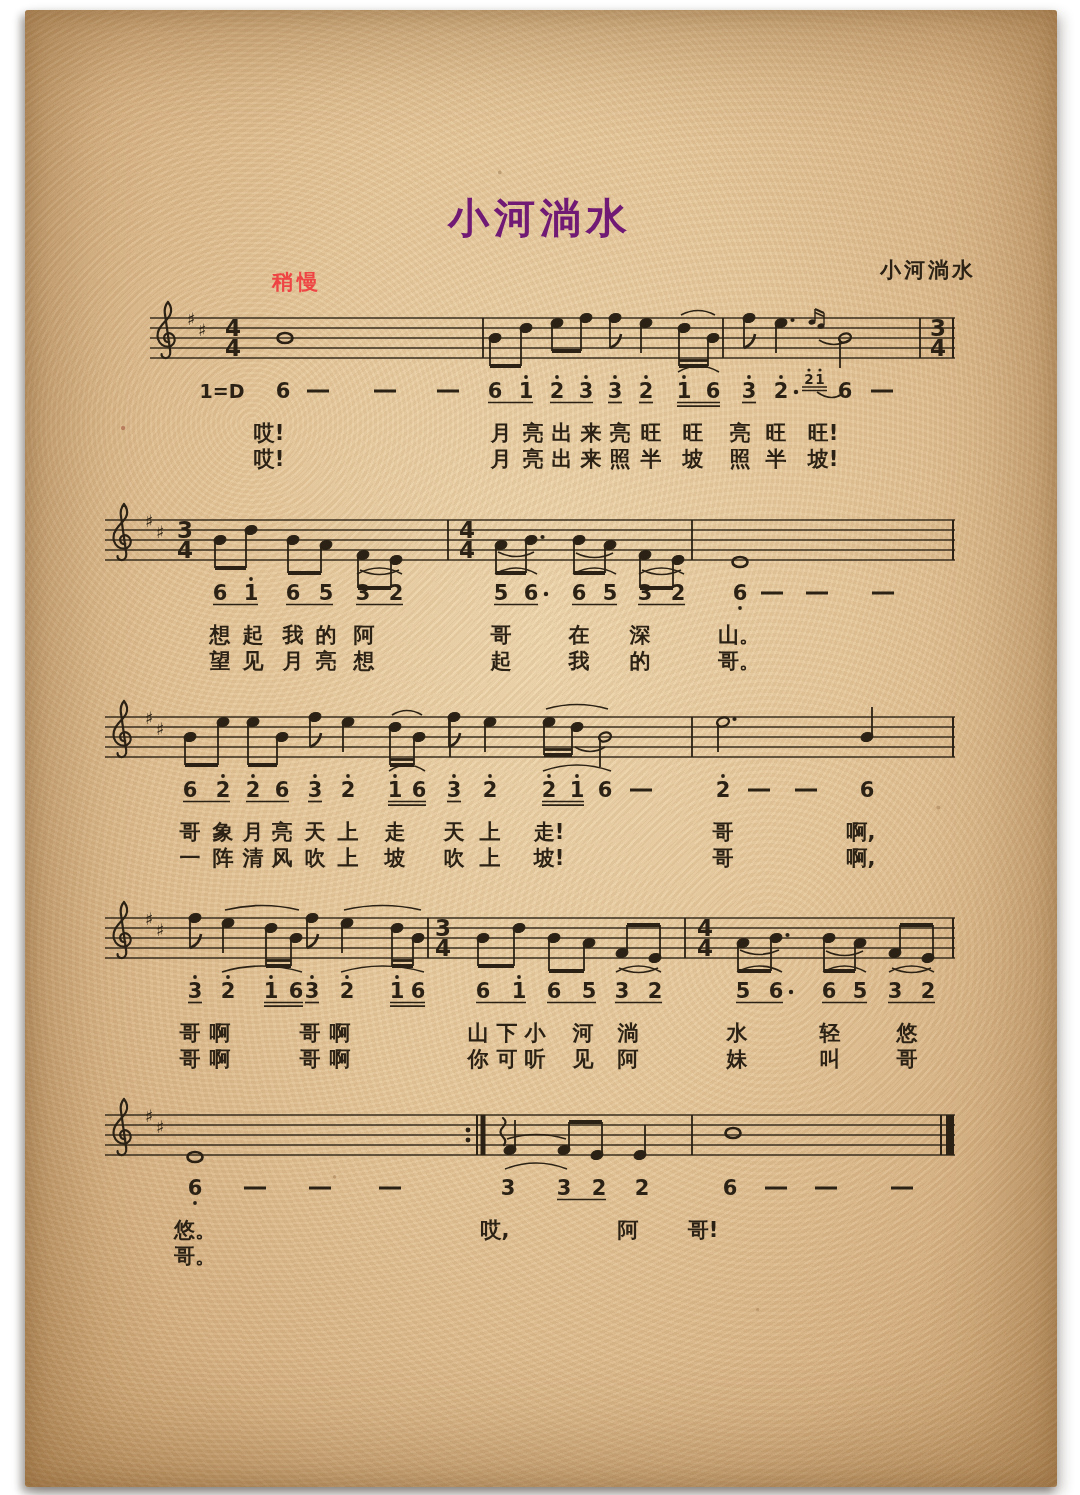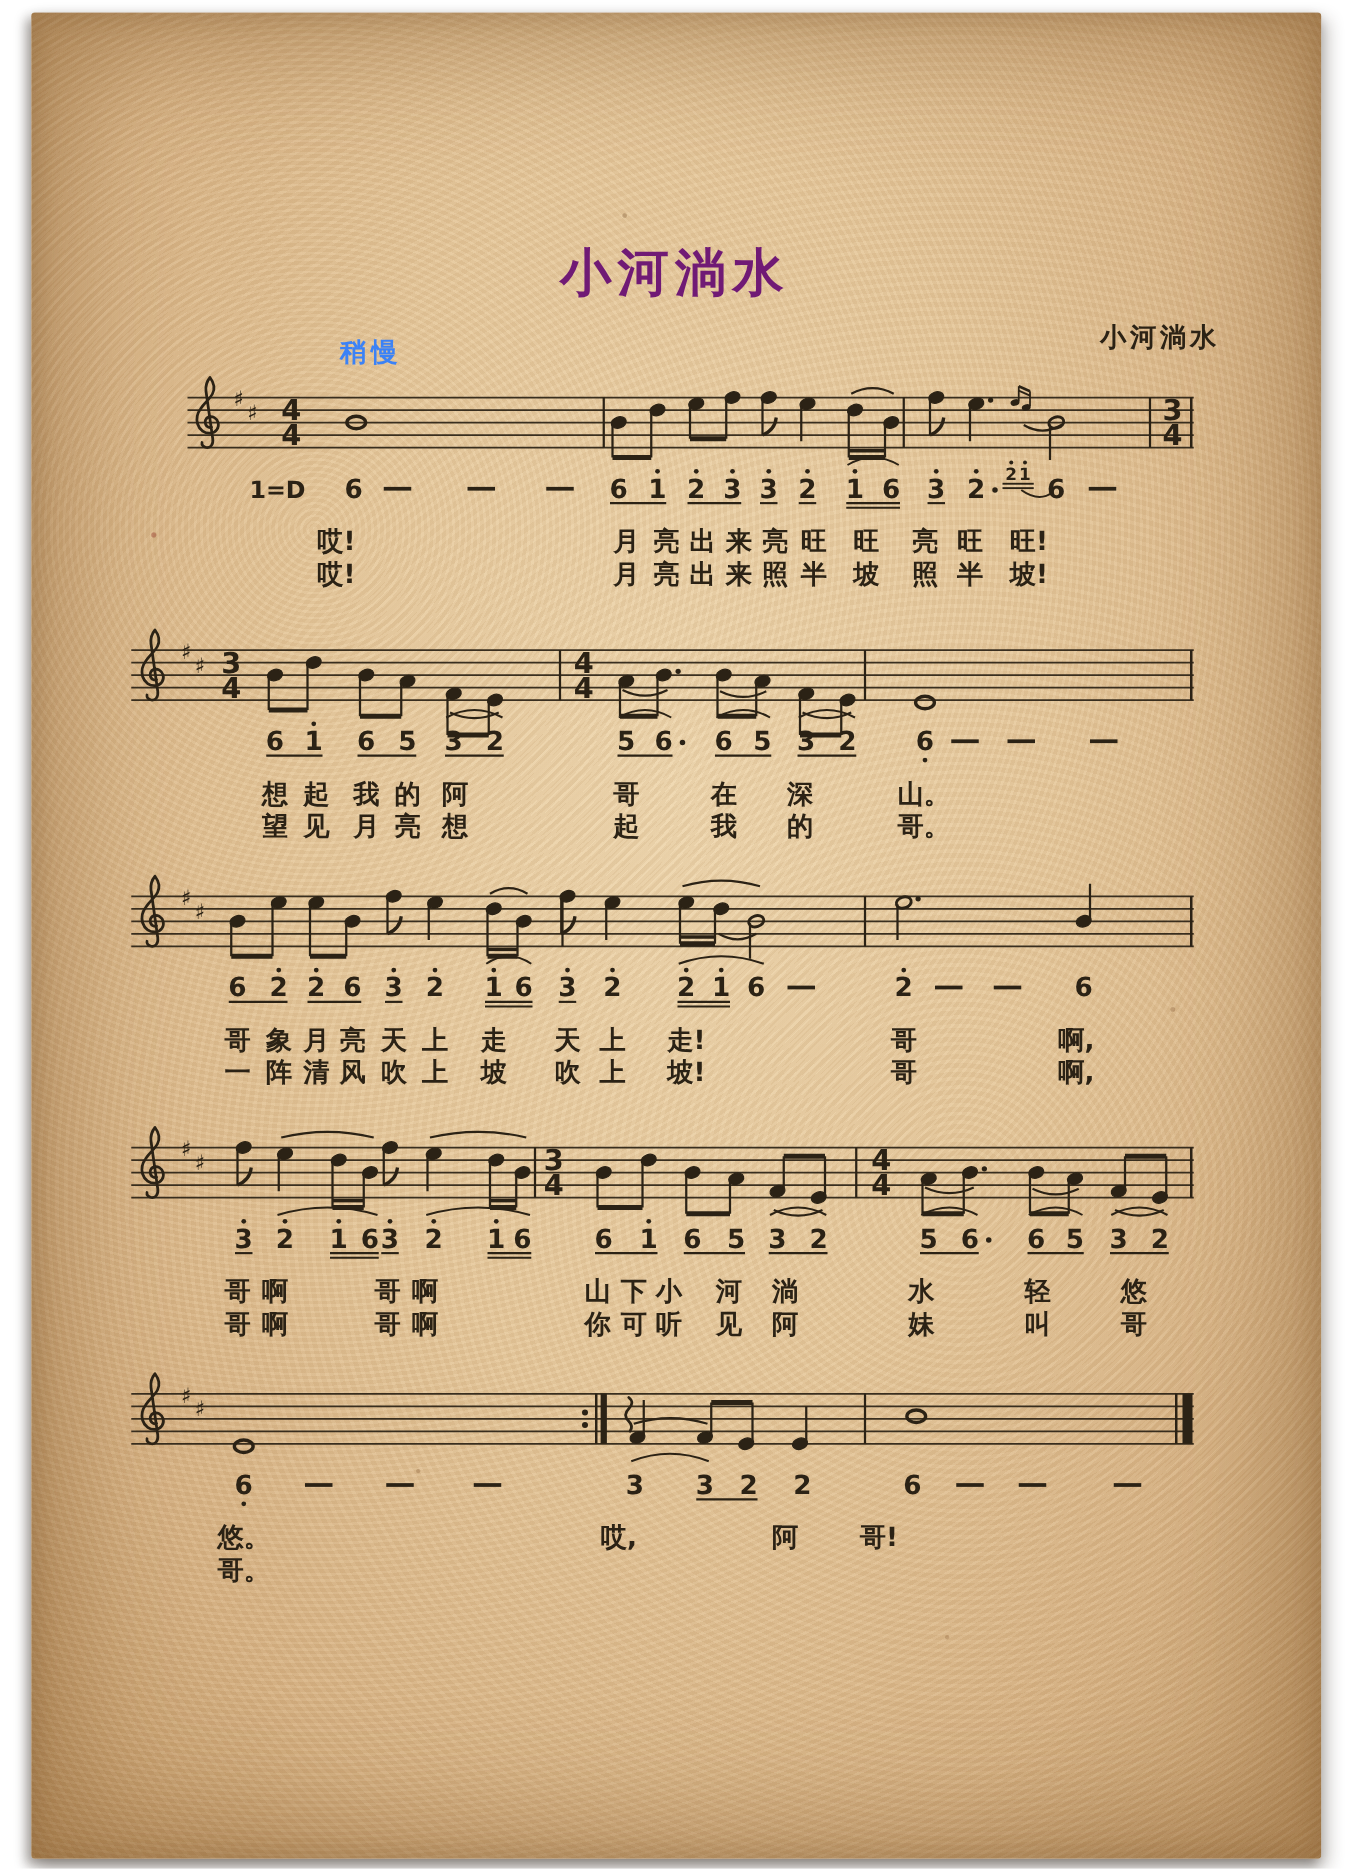--- a/index.html
+++ b/index.html
@@ -14,21 +14,21 @@
       radial-gradient(circle at 71% 88%, rgba(120,75,35,.25) 0 1.3px, rgba(0,0,0,0) 2.1px),
       repeating-radial-gradient(circle at 22% 28%, rgba(255,243,218,.07) 0 2px, rgba(150,110,60,.06) 2px 5px),
       repeating-radial-gradient(circle at 72% 64%, rgba(255,243,218,.05) 0 3px, rgba(148,108,58,.05) 3px 7px),
       radial-gradient(ellipse at 50% 42%, #eed6ae 0%, #e5c79b 42%, #d6b183 74%, #bd9463 100%);
     box-shadow:-4px 5px 9px rgba(40,30,20,.38), 4px 6px 14px rgba(40,30,20,.30);}
   .paper::after{content:"";position:absolute;inset:0;border-radius:3px;pointer-events:none;
     box-shadow:inset 0 0 95px 22px rgba(112,72,28,.35), inset 0 0 18px 6px rgba(112,72,28,.18);}
   .title{position:absolute;left:0;right:0;top:191px;text-align:center;font-size:41px;font-weight:bold;
          letter-spacing:5px;color:#701a75;}
   .credit{position:absolute;right:104px;top:256px;font-size:21px;font-weight:bold;letter-spacing:3px;color:#2b2215;}
-  .tempo{position:absolute;left:272px;top:268px;font-size:21px;font-weight:bold;letter-spacing:4px;color:#3b82f6;font-family:Liberation Serif, serif;}
+  .tempo{position:absolute;left:272px;top:268px;font-size:21px;font-weight:bold;letter-spacing:4px;color:#ef4444;font-family:Liberation Serif, serif;}
   .systems{position:absolute;inset:0;}
   svg.system{position:absolute;left:105px;overflow:visible;}
 </style>
 </head>
 <body>
 
 <div class="page">
   <div class="paper"></div>
   <div class="title">小河淌水</div>
   <div class="credit">小河淌水</div>

